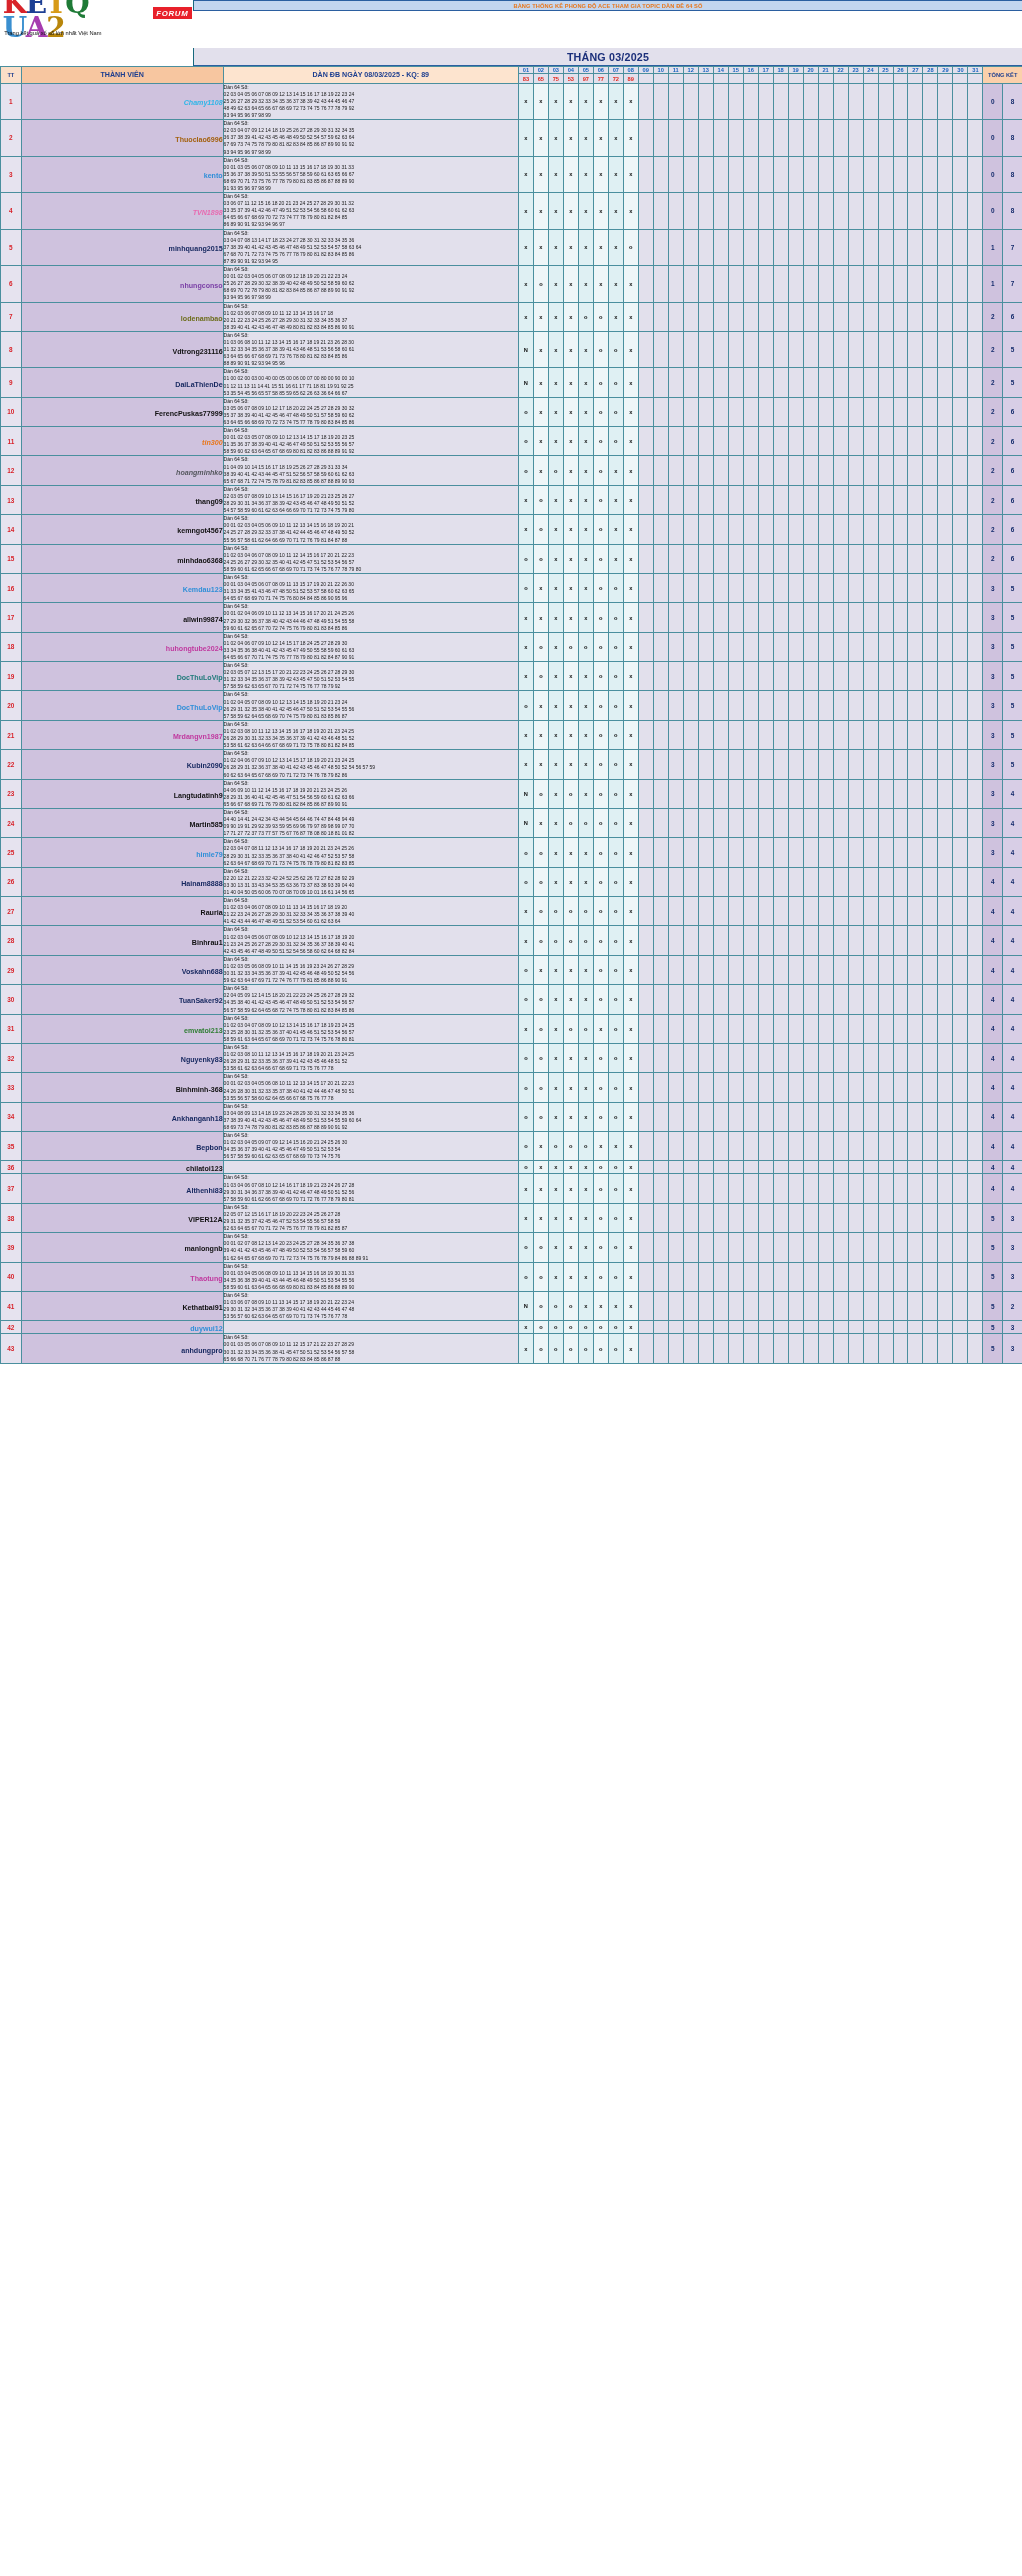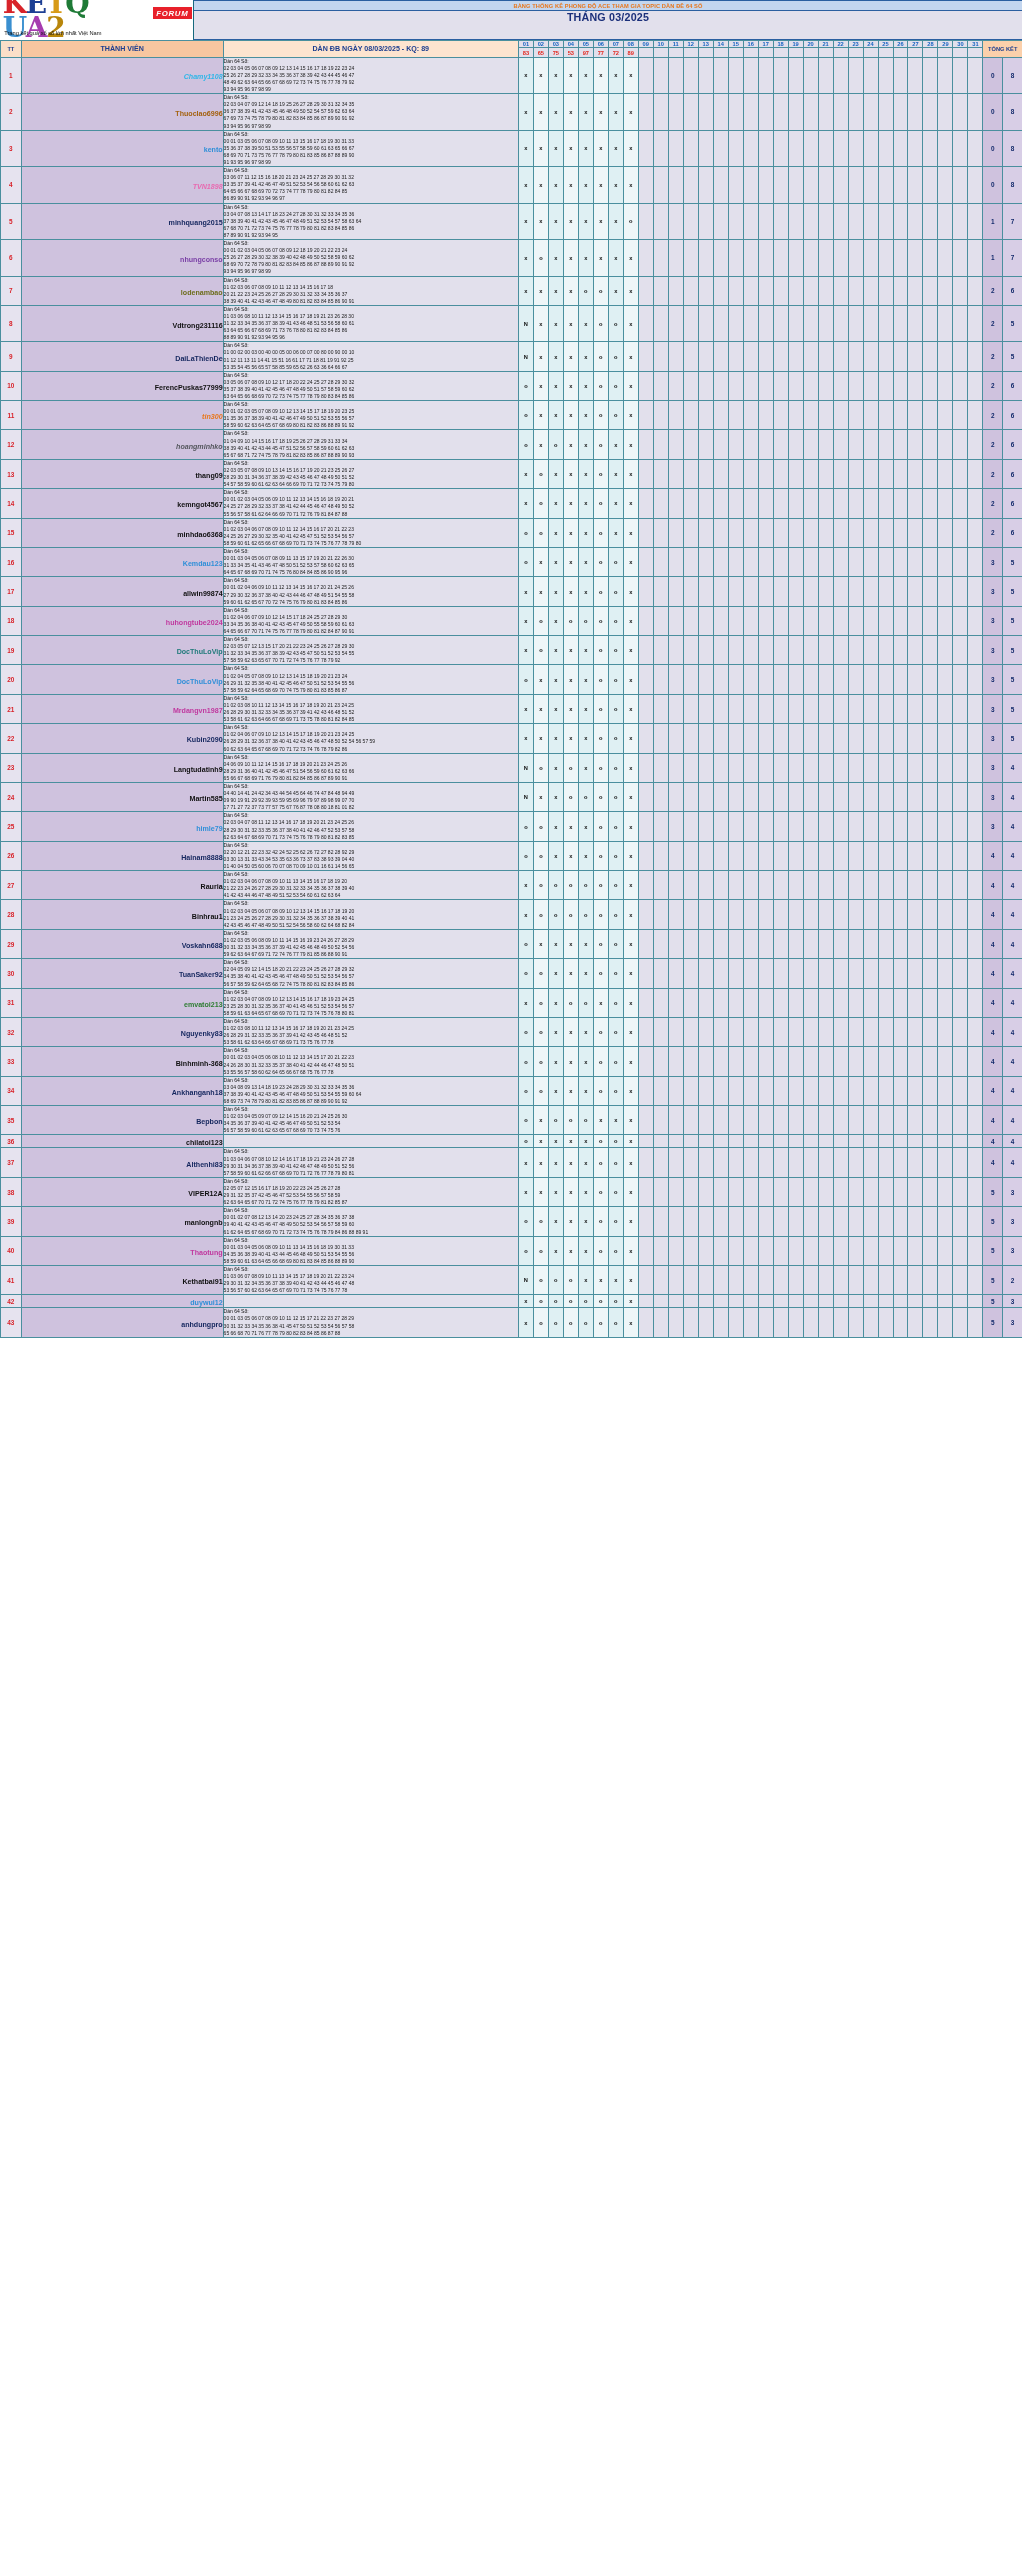--- a/index.html
+++ b/index.html
@@ -29,21 +29,21 @@
 
   .banner-col { flex:1 1 auto; }
   .banner {
     background:#c3d6ef; border:0.7px solid #2b5fa0; border-left:1.4px solid #17697d;
     height:11.4px; display:flex; align-items:center; justify-content:center;
     color:#e8761a; font-size:5.7px; font-weight:bold; letter-spacing:0.1px;
     white-space:nowrap; overflow:hidden;
   }
   .banner-sub {
     background:#e2e0ec; border:0.7px solid #2b5fa0; border-top:0; border-left:1.4px solid #17697d;
-    height:29px; display:flex; align-items:flex-start; justify-content:center;
+    height:18px; display:flex; align-items:center; justify-content:center;margin-top:37px;
   }
   .month-title { color:#1b2f7a; font-weight:bold; font-size:10.7px; letter-spacing:0.2px; }
 
   
   table.grid { border-collapse:collapse; width:1023px; table-layout:fixed; }
   table.grid td, table.grid th { border:0.7px solid #4a8f9e; padding:0; }
 
   th.h-tt      { width:18px;  background:#fbdfc8; color:#1b3d8f; font-size:5.7px; font-weight:bold; }
   th.h-member  { width:175px; background:#f7c6a0; color:#1b3d8f; font-size:7.1px; font-weight:bold; }
   th.h-dan     { width:256px; background:#fde4cf; color:#1b3d8f; font-size:7.1px; font-weight:bold; }

